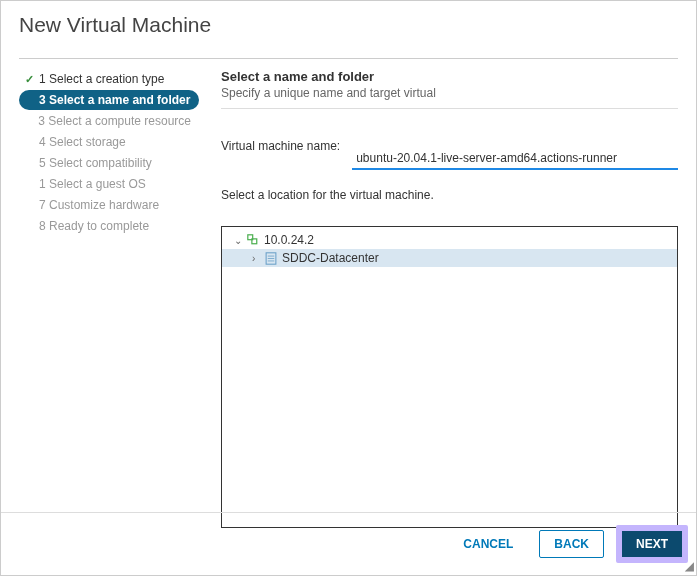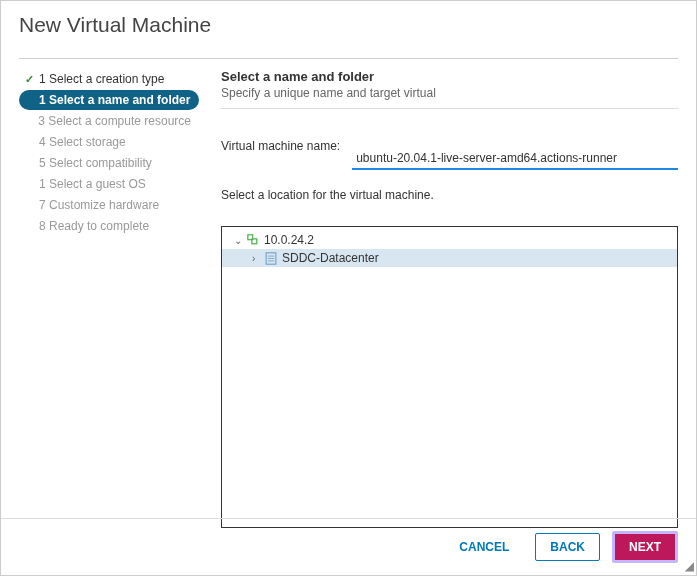--- a/index.html
+++ b/index.html
@@ -134,21 +134,21 @@
     display: inline-flex;
     align-items: center;
     justify-content: center;
   }
   .dc-icon svg { width: 12px; height: 13px; }
   .tree-text { color: #333; }
   .footer {
     position: absolute;
     bottom: 0; left: 0; right: 0;
     border-top: 1px solid #ddd;
-    padding: 12px 18px;
+    padding: 12px 8px;
     display: flex;
     justify-content: flex-end;
     gap: 12px;
     align-items: center;
   }
   .btn {
     font-size: 12px;
     font-weight: 600;
     padding: 6px 14px;
     cursor: pointer;
@@ -158,22 +158,22 @@
     border: none;
     background: transparent;
     color: #0079b8;
   }
   .btn-back {
     border: 1px solid #0079b8;
     background: #fff;
     color: #0079b8;
   }
   .btn-next {
-    border: 3px solid #c4b5fd;
-    background: #be185d;
+    border: 6px solid #c4b5fd;
+    background: #0c4a6e;
     color: #fff;
   }
   .resize-grip {
     position: absolute;
     right: 2px; bottom: 2px;
     font-size: 12px;
     color: #888;
     pointer-events: none;
   }
 </style>
@@ -184,21 +184,21 @@
   <div class="title">New Virtual Machine</div>
 
   <div class="content">
     <div class="sidebar">
       <div class="step completed">
         <span class="step-check">✓</span>
         <span class="step-label">1 Select a creation type</span>
       </div>
       <div class="step current">
         <span class="step-check"></span>
-        <span class="step-label">1 Select a name and folder</span>
+        <span class="step-label">3 Select a name and folder</span>
       </div>
       <div class="step">
         <span class="step-check"></span>
         <span class="step-label">3 Select a compute resource</span>
       </div>
       <div class="step">
         <span class="step-check"></span>
         <span class="step-label">4 Select storage</span>
       </div>
       <div class="step">

